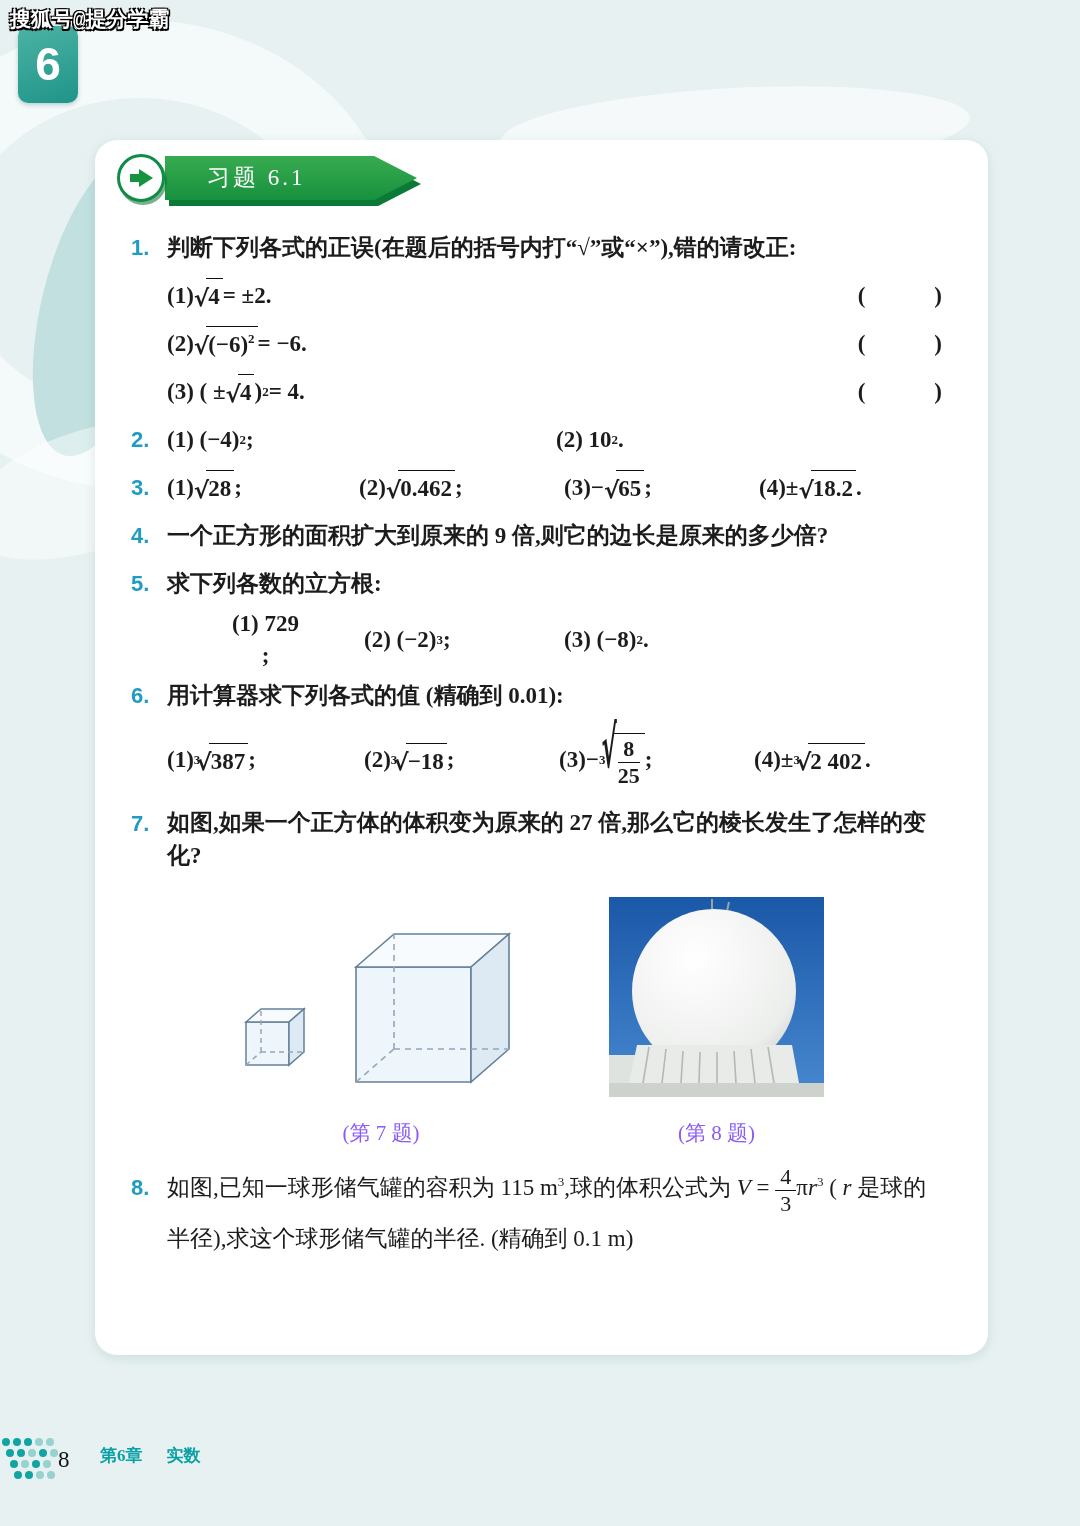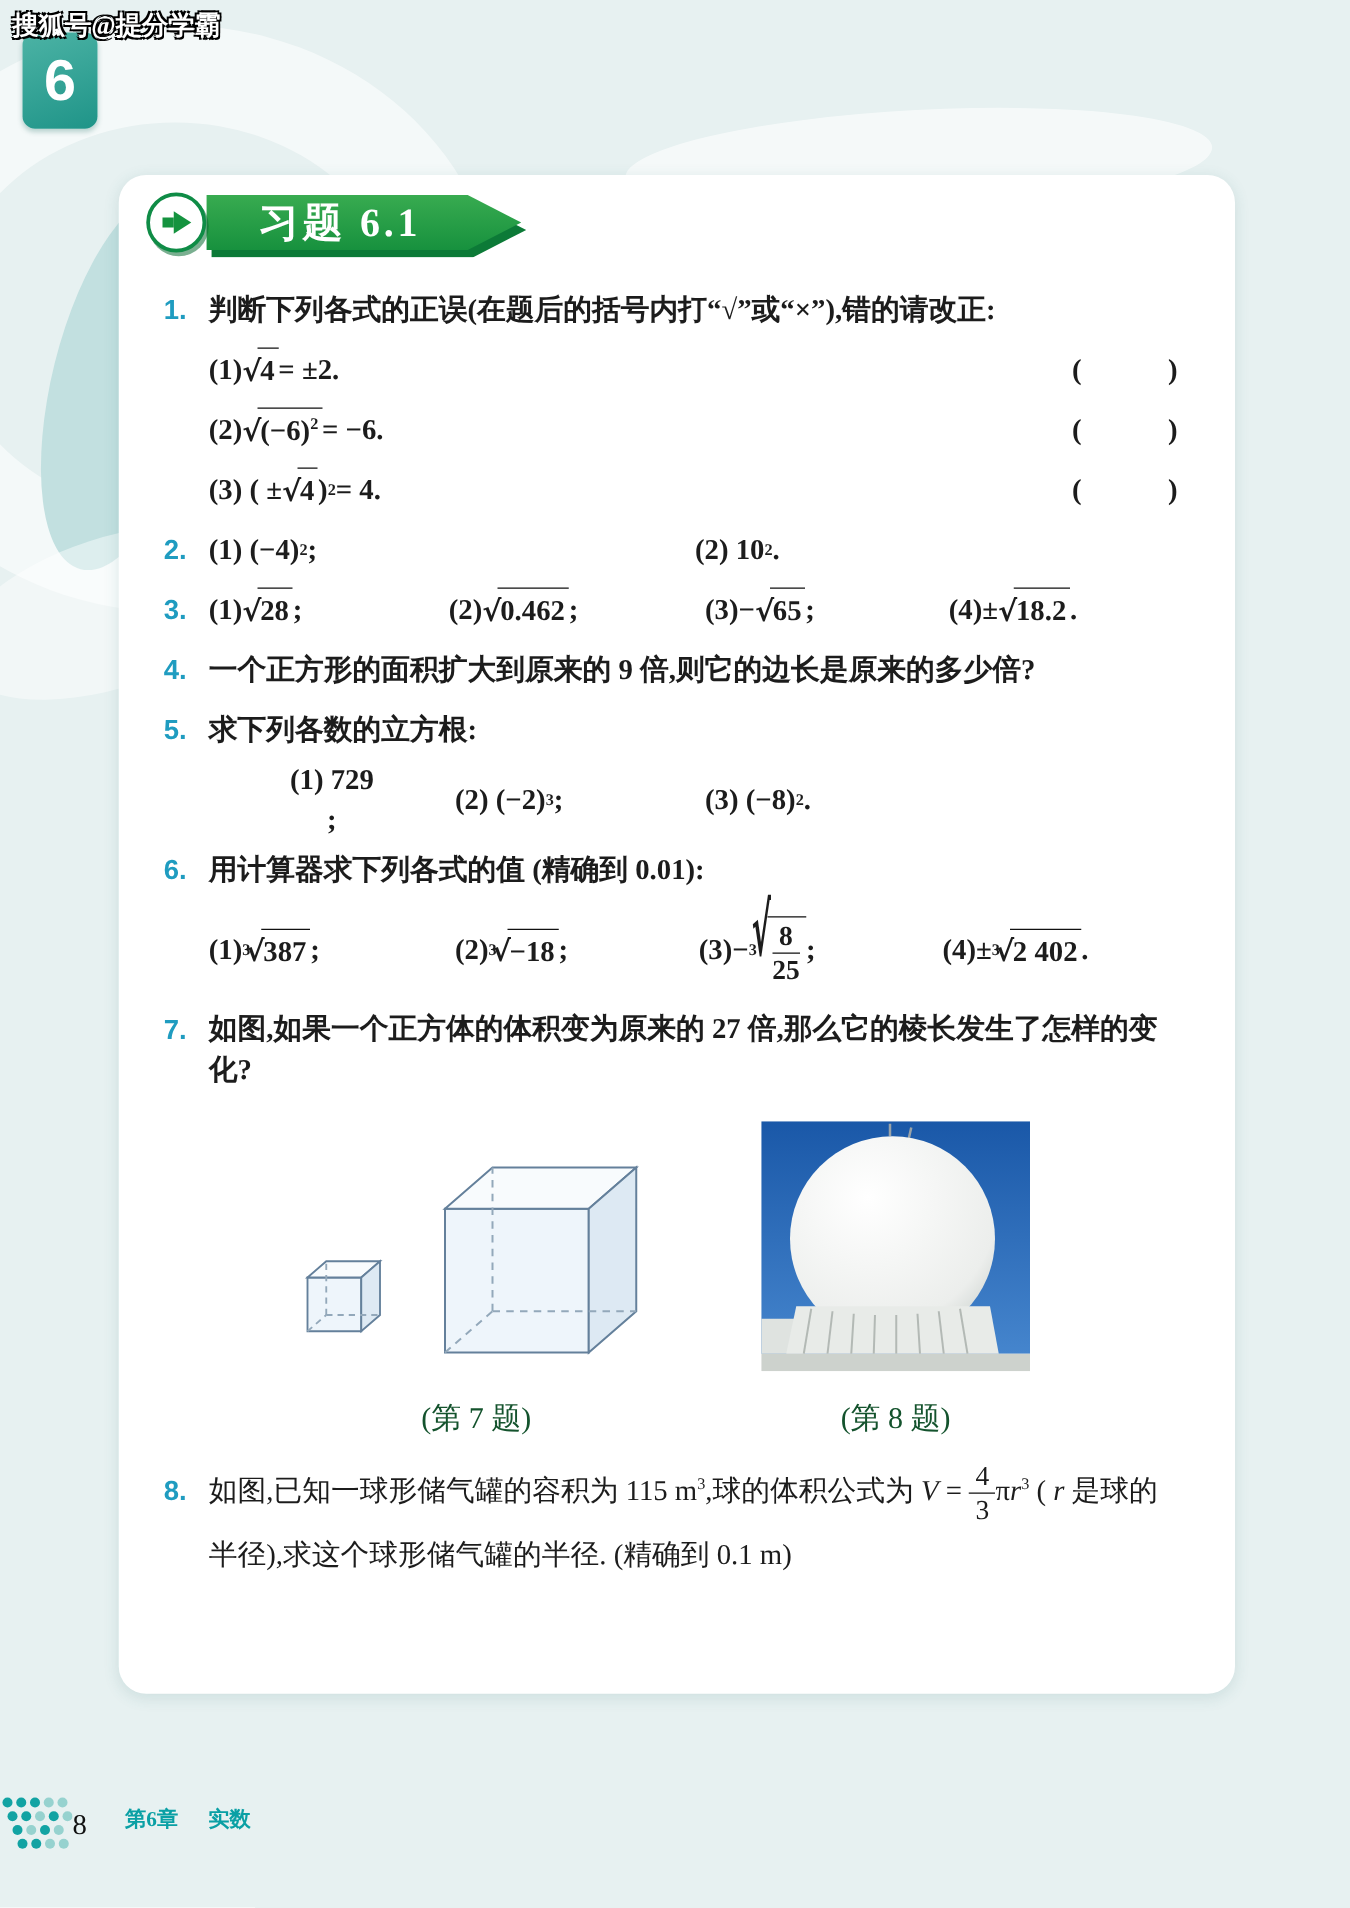--- a/index.html
+++ b/index.html
@@ -14,39 +14,39 @@
   .deco1 { position:absolute; left:-120px; top:20px; width:520px; height:470px;
     border-radius:50%; border:78px solid rgba(255,255,255,.55); z-index:0; }
   .deco2 { position:absolute; left:42px; top:150px; width:120px; height:310px;
     background:#c2e0e0; border-radius:50%; transform:rotate(14deg); z-index:0; }
   .deco3 { position:absolute; left:500px; top:88px; width:470px; height:84px;
     background:rgba(255,255,255,.6); border-radius:50%; transform:rotate(-3deg); z-index:0; }
   .deco4 { position:absolute; left:-40px; top:430px; width:260px; height:120px;
     background:rgba(255,255,255,.45); border-radius:50%; transform:rotate(-18deg); z-index:0; }
 
   .watermark { position:absolute; left:10px; top:6px; z-index:6;
-    font-family:Liberation Serif, serif; font-weight:700; font-size:21px; color:#fff;
+    font-family:Liberation Mono, monospace; font-weight:700; font-size:21px; color:#fff;
     text-shadow:-1.5px -1.5px 0 #000, 1.5px -1.5px 0 #000, -1.5px 1.5px 0 #000, 1.5px 1.5px 0 #000; }
 
   .corner-badge { position:absolute; left:18px; top:26px; width:60px; height:77px; z-index:5;
     background:linear-gradient(160deg,#4cb3a5,#1f9488); border-radius:10px;
     display:flex; align-items:center; justify-content:center;
     font-family:"Liberation Sans",sans-serif; font-weight:700; font-size:46px; color:#fff;
     box-shadow:0 2px 4px rgba(0,90,80,.25); }
 
   .card { position:absolute; left:95px; top:140px; width:893px; height:1215px; z-index:2;
     background:#fff; border-radius:22px; box-shadow:0 3px 12px rgba(50,110,110,.14); }
 
   
   .banner-wrap { position:absolute; left:46px; top:14px; height:48px; z-index:3; }
   .banner-shadow { position:absolute; left:28px; top:8px; width:252px; height:44px;
     background:#0c7a37; clip-path:polygon(0 0,83% 0,100% 50%,83% 100%,0 100%); }
   .banner-shape { position:absolute; left:24px; top:2px; width:252px; height:44px;
     display:flex; align-items:center; padding-left:42px;
-    color:#fff; font-weight:700; font-size:32px; letter-spacing:3px;
+    color:#fff; font-weight:400; font-size:23px; letter-spacing:3px;
     background:linear-gradient(180deg,#38ab50,#17913e);
     clip-path:polygon(0 0,83% 0,100% 50%,83% 100%,0 100%); }
   .banner-circle { position:absolute; left:-24px; top:0; width:48px; height:48px;
     background:#fff; border:3px solid #0f8c46; border-radius:50%;
     display:flex; align-items:center; justify-content:center; z-index:4;
     box-shadow:2px 3px 0 rgba(12,110,52,.55); }
   .arrow-tail { width:9px; height:8px; background:#15933f; display:inline-block; }
   .arrow-head { width:0; height:0; border-left:14px solid #15933f;
     border-top:9px solid transparent; border-bottom:9px solid transparent; display:inline-block; }
 
@@ -81,21 +81,21 @@
   .p3row .cell:nth-child(3){ width:195px; }
   .p5row .cell:nth-child(1){ width:197px;flex-direction:column; }
   .p5row .cell:nth-child(2){ width:200px; }
   .p6row { min-height:80px; }
   .p6row .cell:nth-child(1){ width:197px; }
   .p6row .cell:nth-child(2){ width:195px; }
   .p6row .cell:nth-child(3){ width:195px; }
 
   .figures { display:flex; align-items:flex-end; gap:78px; margin:18px 0 0 100px; }
   .figures figure { margin:0; text-align:center; }
-  .figures figcaption { margin-top:13px; font-size:24px; color:#14532d; }
+  .figures figcaption { margin-top:13px; font-size:21px; color:#8b5cf6; }
 
   .p8block { margin-top:16px; }
   .p8text { line-height:2.1; }
 
   .footer { position:absolute; left:0; top:1428px; width:100%; height:72px; z-index:3; }
   .dots { position:absolute; left:0; top:8px; }
   .page-num { position:absolute; left:58px; top:16px; font-size:23px; color:#111; }
   .chapter { position:absolute; left:100px; top:16px; color:#0aa0a5; font-weight:700; font-size:17px;
     display:flex; gap:24px; }
 </style>

